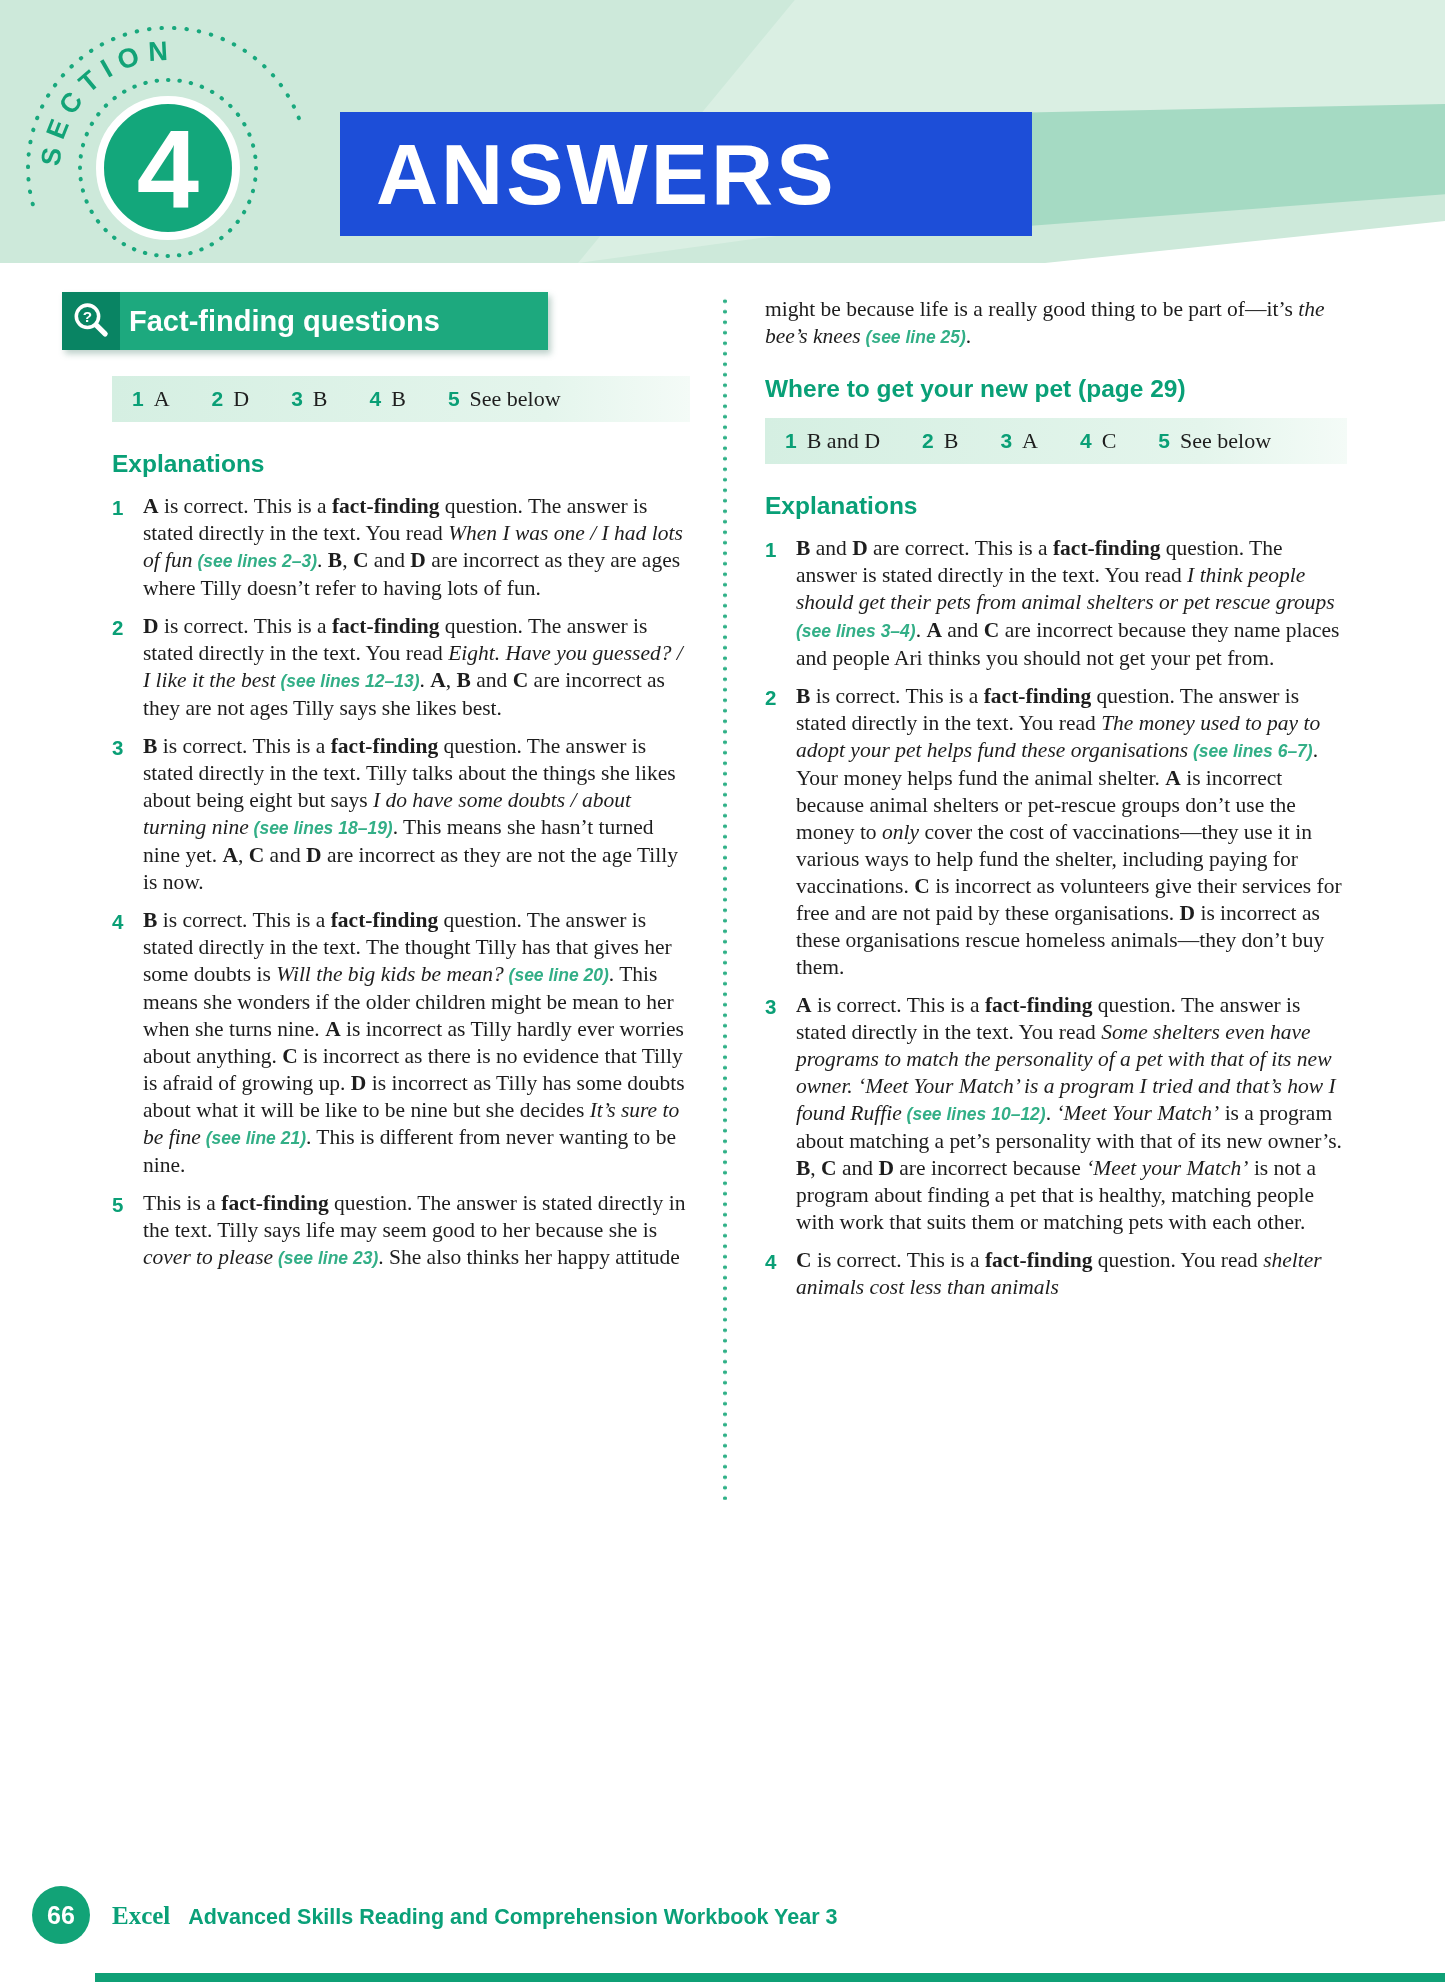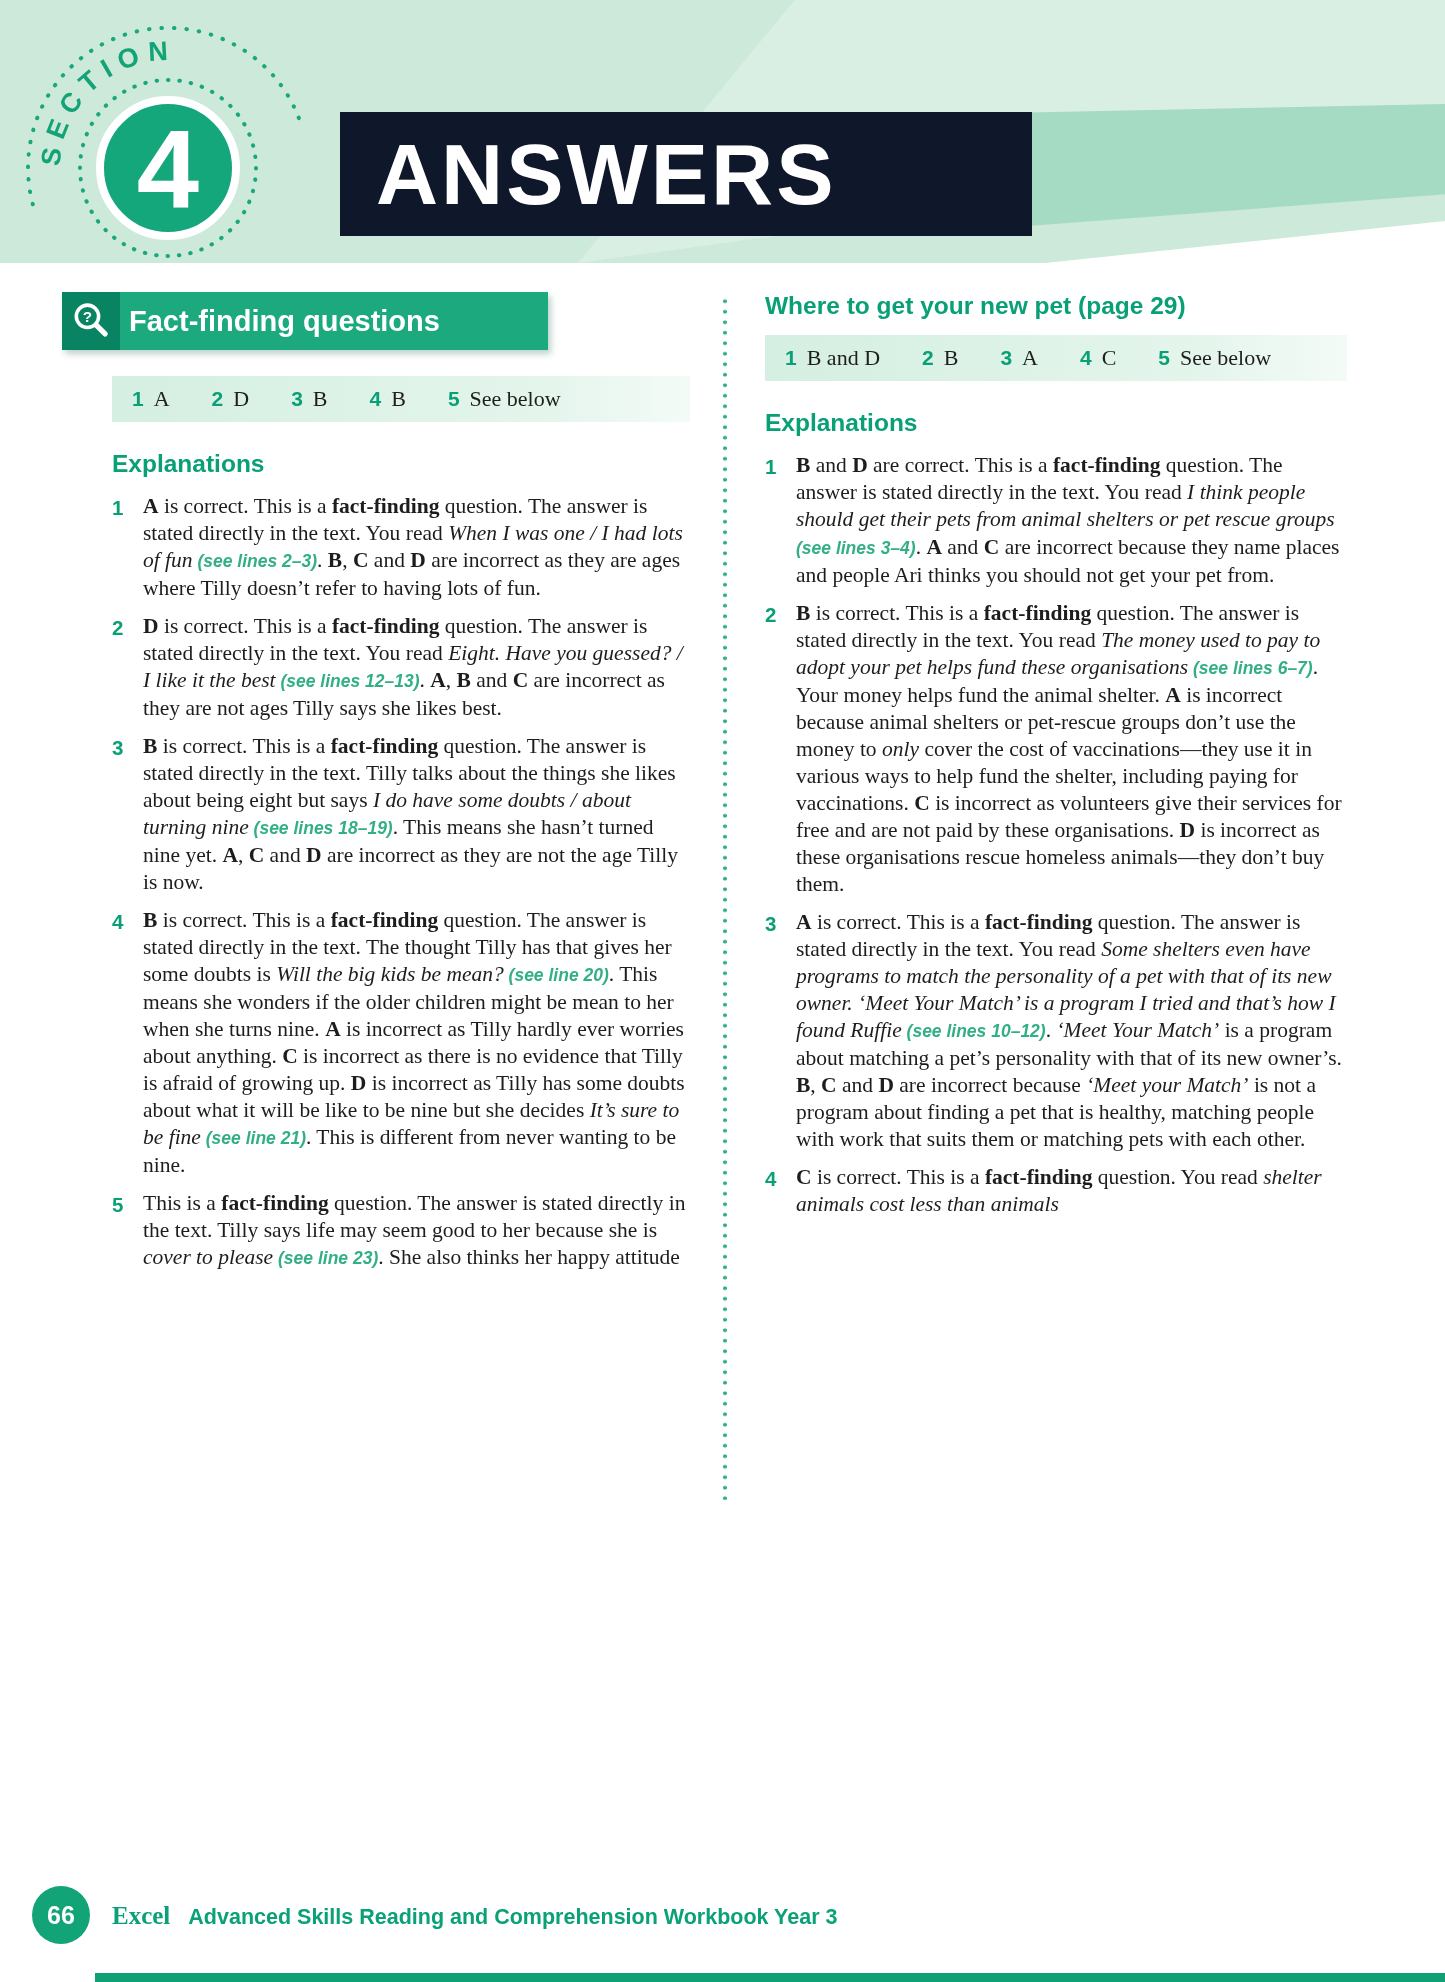--- a/index.html
+++ b/index.html
@@ -5,21 +5,21 @@
 <style>
   html,body{margin:0;padding:0}
   body{background:#e9e9e9;font-family:"Liberation Serif",serif}
   .page{position:relative;width:1445px;height:1982px;background:#ffffff;overflow:hidden;margin:0 auto}
 
   
   .header{position:absolute;top:0;left:0;width:100%;height:263px;background:#cde9da}
   .header-light{position:absolute;top:0;left:40%;width:60%;height:100%;background:#daefe3;clip-path:polygon(25% 0,100% 0,100% 55%,0 100%)}
   .banner-ext{position:absolute;left:1028px;top:104px;width:417px;height:122px;background:#a5dac3;clip-path:polygon(0 7%,100% 0,100% 74%,0 100%)}
   .header-cut{position:absolute;right:0;bottom:0;width:400px;height:42px;background:#ffffff;clip-path:polygon(0 100%,100% 100%,100% 0)}
-  .answers-banner{position:absolute;left:340px;top:112px;width:692px;height:124px;background:#0f172a;display:flex;align-items:center;padding-left:36px;box-sizing:border-box}
+  .answers-banner{position:absolute;left:340px;top:112px;width:692px;height:124px;background:#1d4ed8;display:flex;align-items:center;padding-left:36px;box-sizing:border-box}
   .answers-banner .title{font-family:"Liberation Sans",sans-serif;font-weight:800;font-size:86px;letter-spacing:3px;color:#ffffff}
   .badge{position:absolute;left:18px;top:16px;width:300px;height:300px}
 
   
   .col{position:absolute;top:292px;box-sizing:border-box}
   .col-left{left:112px;width:578px}
   .col-right{left:765px;width:582px}
 
   .topic-banner{position:relative;left:-50px;width:486px;display:flex;margin-bottom:26px;filter:drop-shadow(3px 4px 3px rgba(20,90,70,.28))}
   .topic-icon{width:58px;height:58px;background:#098463;display:flex;align-items:center;justify-content:center;flex:0 0 58px}
@@ -132,20 +132,21 @@
         <li class="exp-item">
           <span class="exp-num">5</span>
           <p class="exp-text"><span>This is a </span><span class="run-b">fact-finding</span><span> question. The answer is stated directly in the text. Tilly says life may seem good to her because she is </span><span class="run-i">cover to please</span><span class="run-g"> (see line 23)</span><span>. She also thinks her happy attitude</span></p>
         </li>
       </ol>
   </section>
 
   <div class="divider"></div>
 
   <section class="col col-right">
+    <p class="overflow-p"><span>might be because life is a really good thing to be part of—it’s </span><span class="run-i">the bee’s knees</span><span class="run-g"> (see line 25)</span><span>.</span></p>
     <h3 class="green-h">Where to get your new pet (page 29)</h3>
     <div class="answer-strip">
         <span class="ans-item">
           <span class="ans-num">1</span>
           <span class="ans-val">B and D</span>
         </span>
         <span class="ans-item">
           <span class="ans-num">2</span>
           <span class="ans-val">B</span>
         </span>

